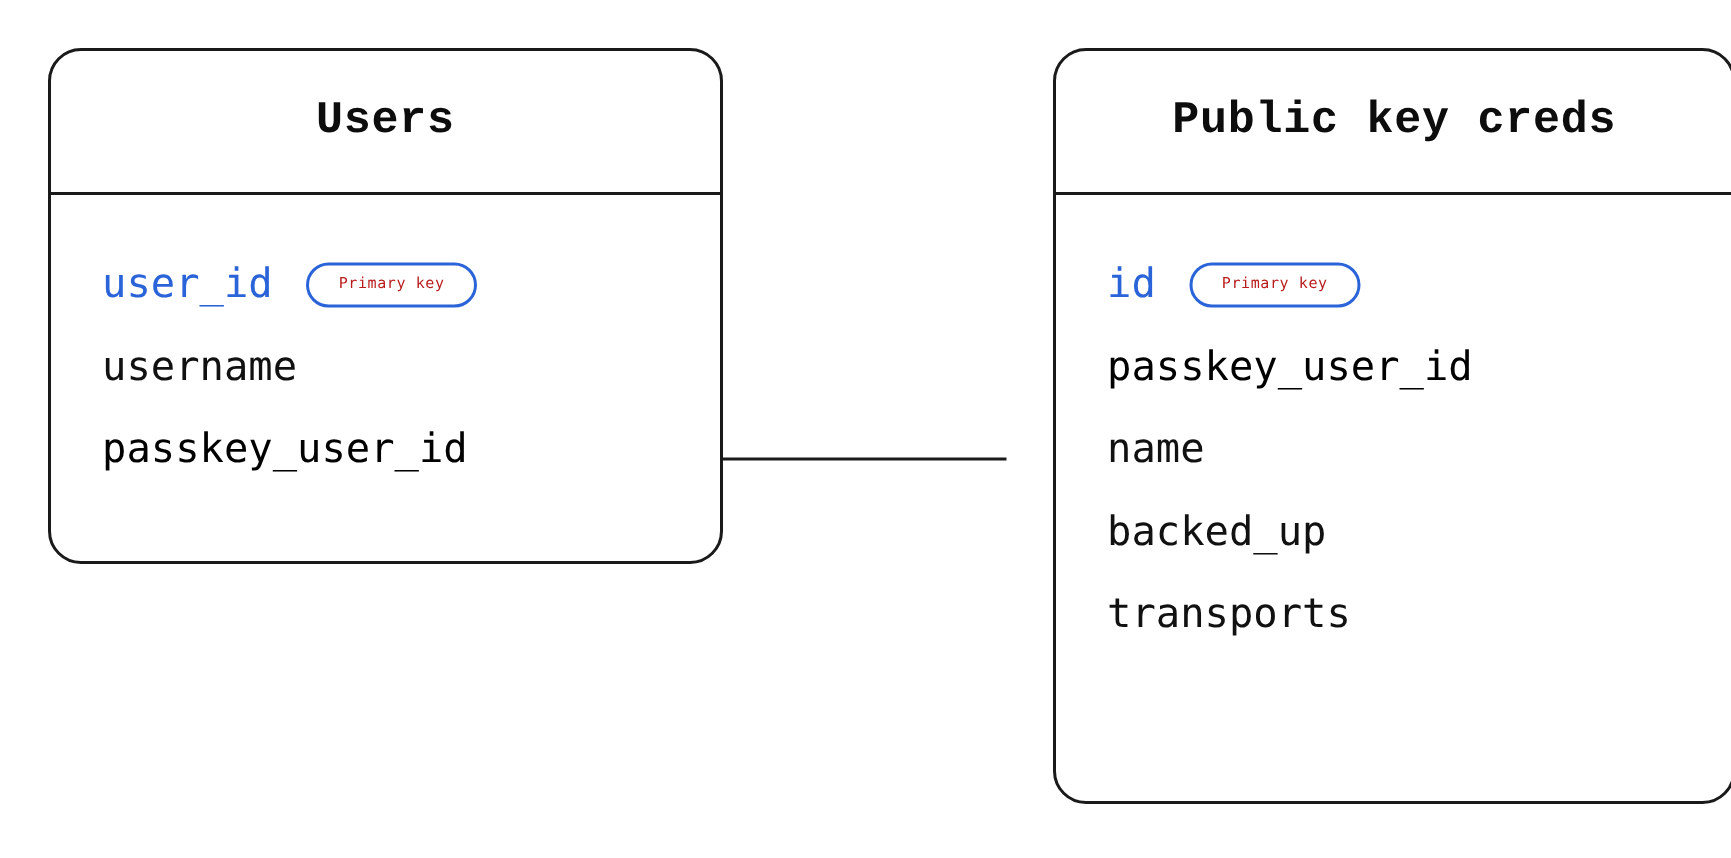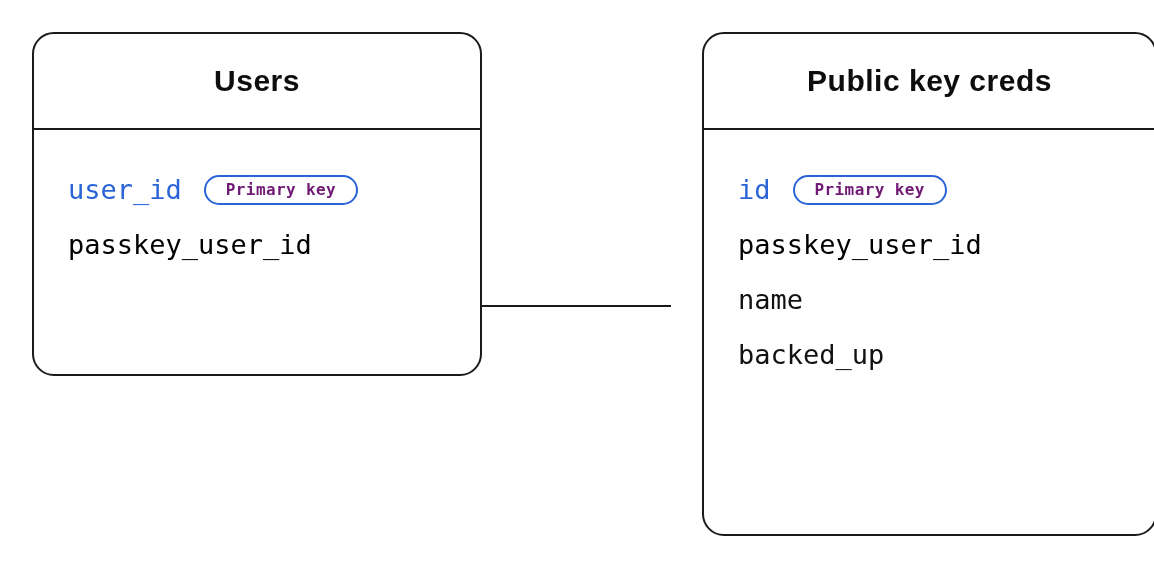--- a/index.html
+++ b/index.html
@@ -33,21 +33,21 @@
   .entity-header {
     box-sizing: border-box;
     height: 96px;
     display: flex;
     align-items: center;
     justify-content: center;
     border-bottom: 2px solid #1a1a1a;
   }
 
   .entity-title {
-    font-family: Liberation Sans, sans-serif;
+    font-family: Liberation Mono, monospace;
     font-size: 30px;
     font-weight: bold;
     color: #0d0d0d;
     letter-spacing: 0.5px;
     white-space: nowrap;
   }
 
   .entity-fields {
     padding: 32px 0 0 0;
   }
@@ -78,23 +78,23 @@
     justify-content: center;
     height: 30px;
     padding: 0 20px;
     border: 2px solid #2a64d8;
     border-radius: 999px;
     box-sizing: border-box;
     background: #ffffff;
   }
   .pk-badge-label {
     font-family: "DejaVu Sans Mono", "Liberation Mono", monospace;
-    font-size: 16px;
-    font-weight: bold;
-    color: #701a75;
+    font-size: 10px;
+    font-weight: normal;
+    color: #b91c1c;
     letter-spacing: 0.4px;
     line-height: 1;
     white-space: nowrap;
   }
 
   
   .connector {
     position: absolute;
     background: #1a1a1a;
   }
@@ -112,20 +112,23 @@
 
     <div class="entity-fields">
 
       <div class="field-row">
         <span class="field-name key">user_id</span>
         <span class="pk-badge">
           <span class="pk-badge-label">Primary key</span>
         </span>
       </div>
 
+      <div class="field-row">
+        <span class="field-name">username</span>
+      </div>
 
       <div class="field-row">
         <span class="field-name fkey">passkey_user_id</span>
       </div>
 
     </div>
   </div>
 
   <div class="connector" style="left:481px; top:305px; width:190px; height:2px;"></div>
 
@@ -150,17 +153,20 @@
       </div>
 
       <div class="field-row">
         <span class="field-name">name</span>
       </div>
 
       <div class="field-row">
         <span class="field-name">backed_up</span>
       </div>
 
+      <div class="field-row">
+        <span class="field-name">transports</span>
+      </div>
 
     </div>
   </div>
 
 </div>
 
 </body></html>

